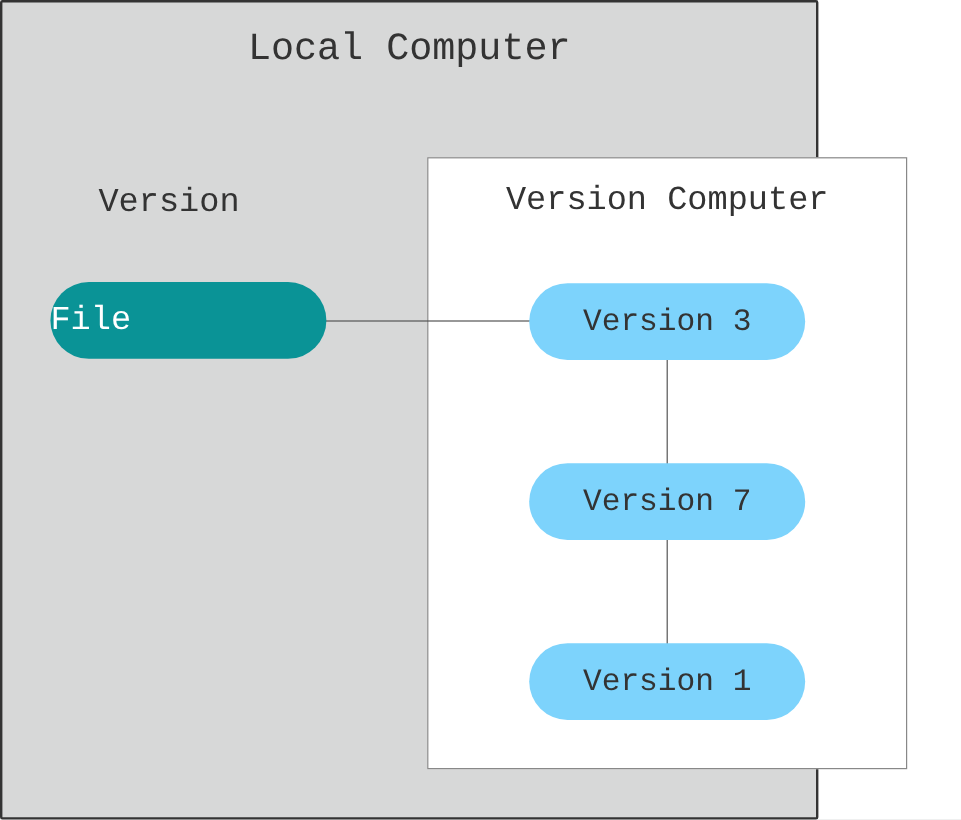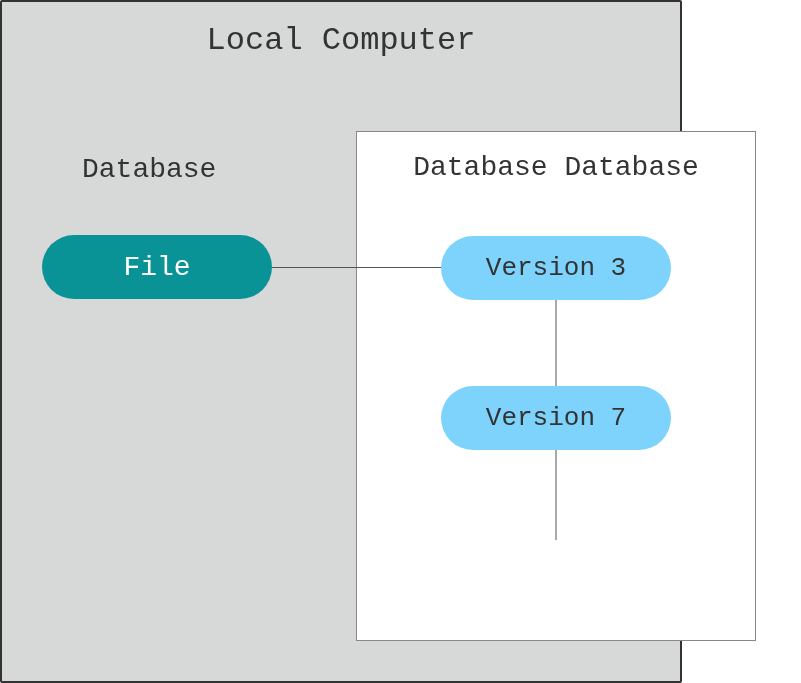--- a/index.html
+++ b/index.html
@@ -38,21 +38,20 @@
       position: absolute;
       left: 40px;
       top: 233px;
       width: 230px;
       height: 64px;
       background: #0a9396;
       color: #fff;
       border-radius: 40px;
       display: flex;
       align-items: center;
-      justify-content: center;
       font-size: 28px;
       z-index: 2;
     }
     .db-box {
       position: absolute;
       top: 129px;
       left: 354px;
       width: 400px;
       height: 510px;
       background: #fff;
@@ -101,29 +100,32 @@
       height: 1px;
       background: #555;
       z-index: 1;
     }
   </style>
 </head>
 <body>
 
 <div class="outer">
   <div class="title">Local Computer</div>
-  <div class="checkout-label">Database</div>
+  <div class="checkout-label">Version</div>
   <div class="file-pill">
     <span>File</span>
   </div>
   <div class="hline"></div>
   <div class="db-box">
-    <div class="db-title">Database Database</div>
+    <div class="db-title">Version Computer</div>
     <div class="version-pill v3">
       <span>Version 3</span>
     </div>
     <div class="vline line-3-2"></div>
     <div class="version-pill v2">
       <span>Version 7</span>
     </div>
     <div class="vline line-2-1"></div>
+    <div class="version-pill v1">
+      <span>Version 1</span>
+    </div>
   </div>
 </div>
 
 </body></html>

